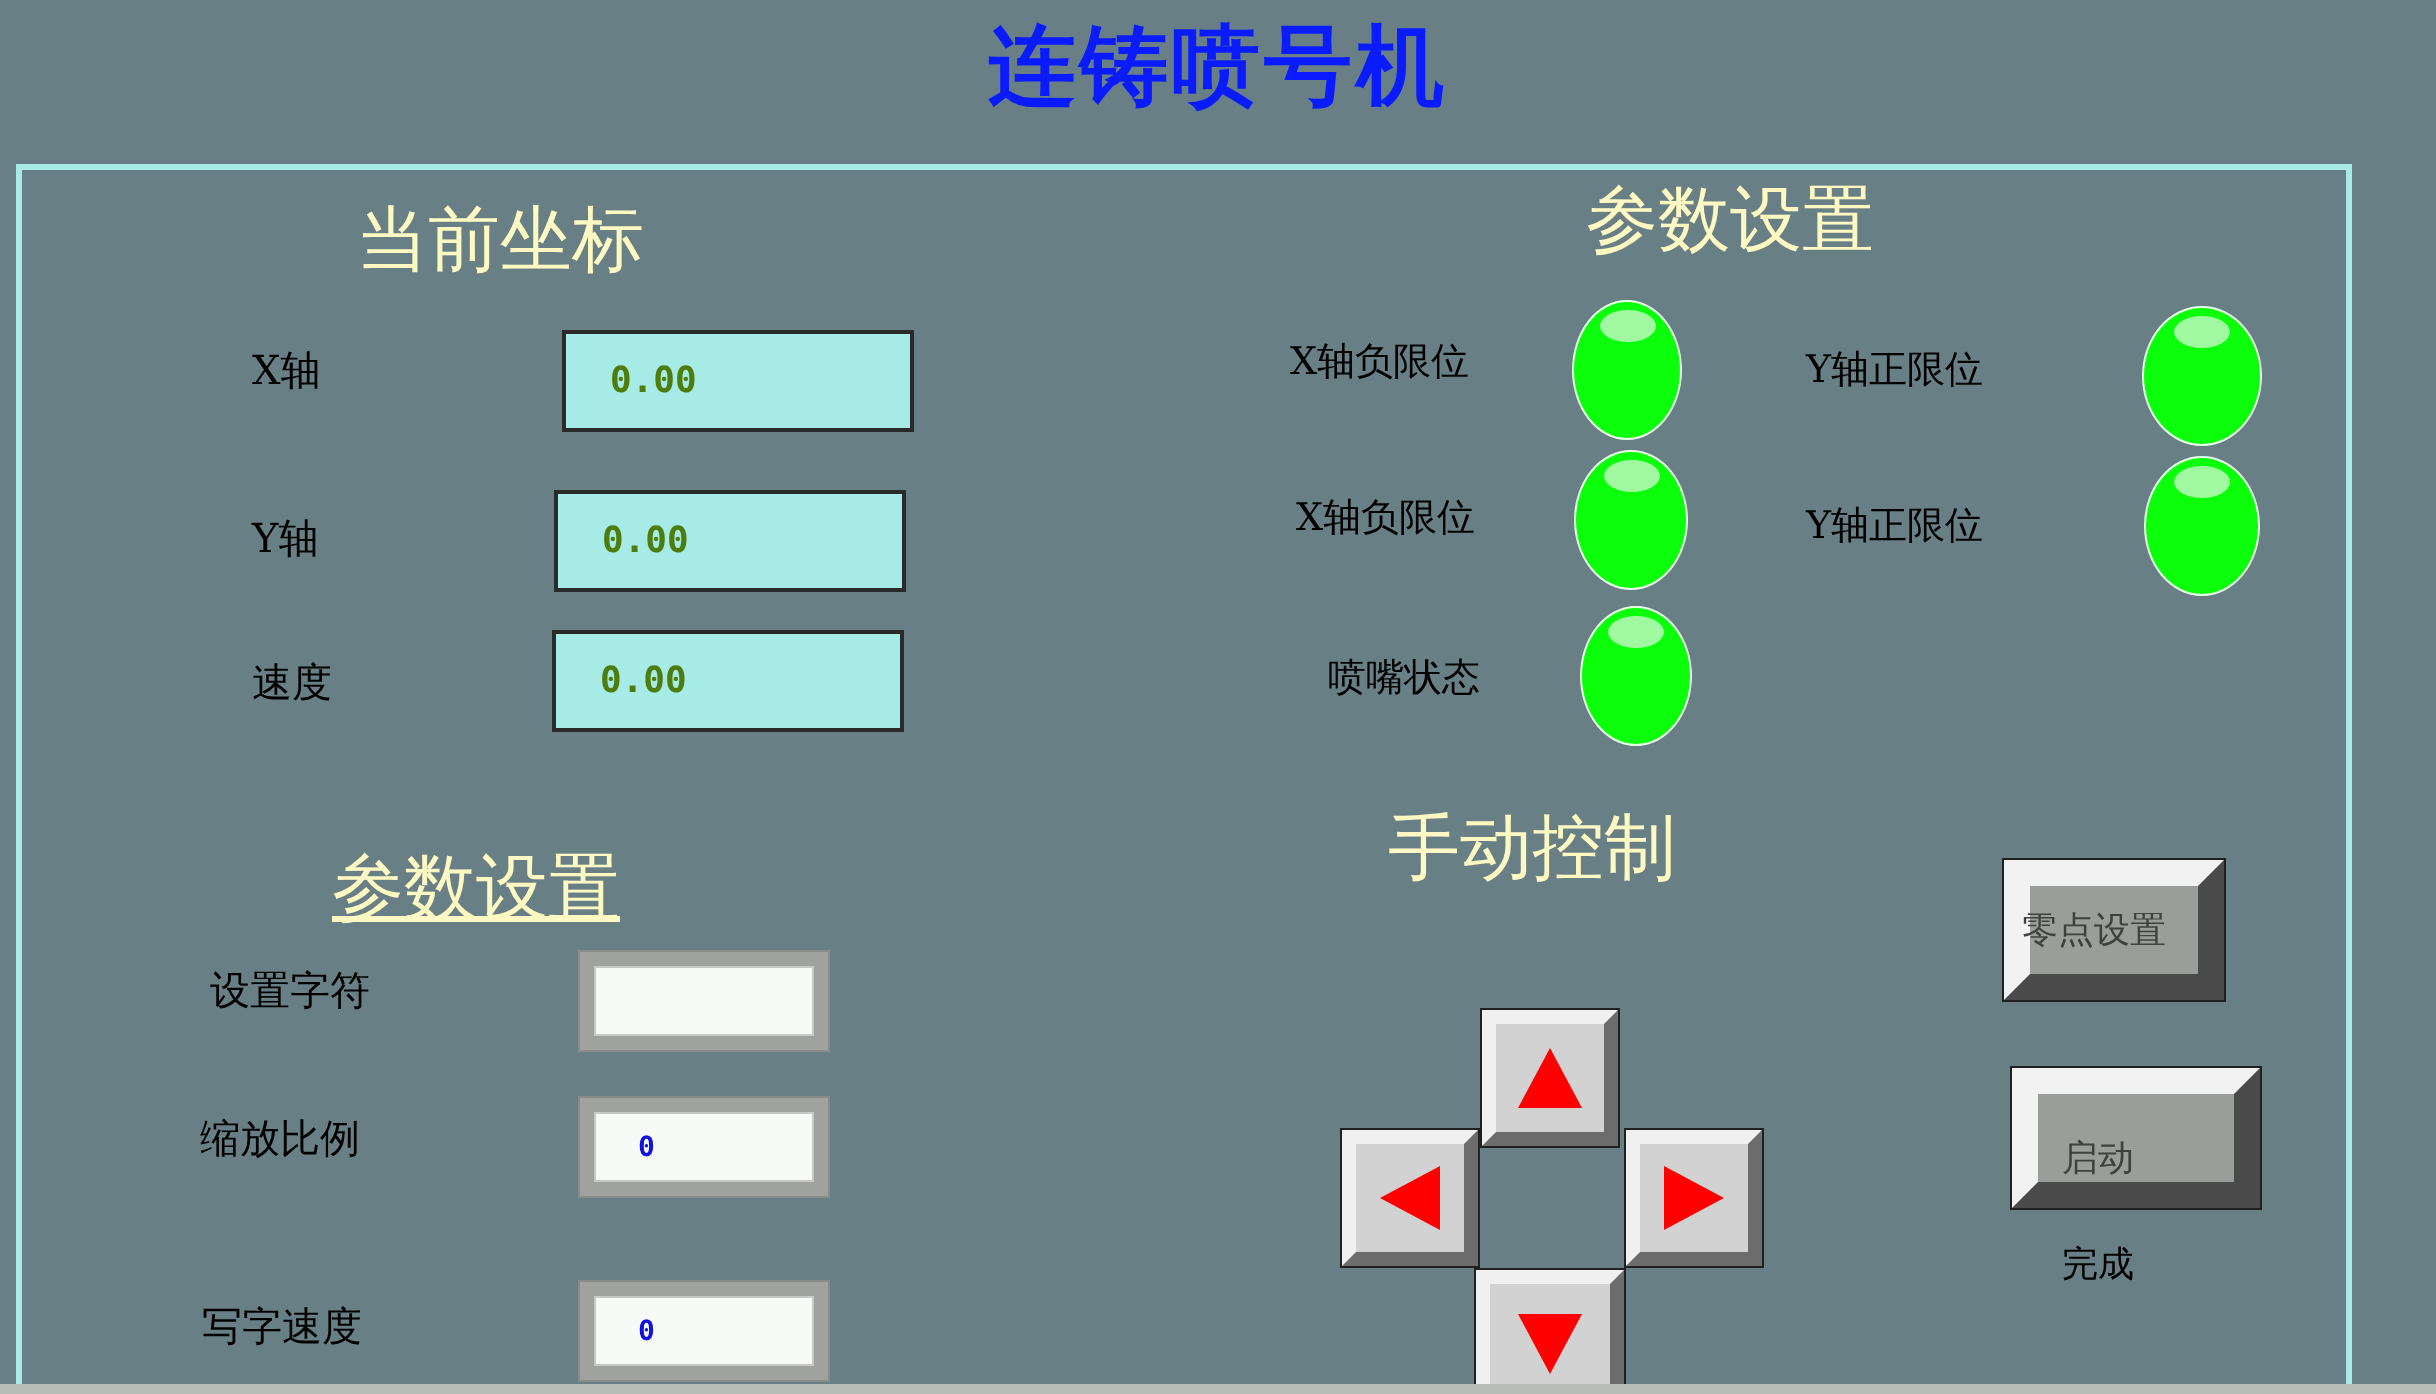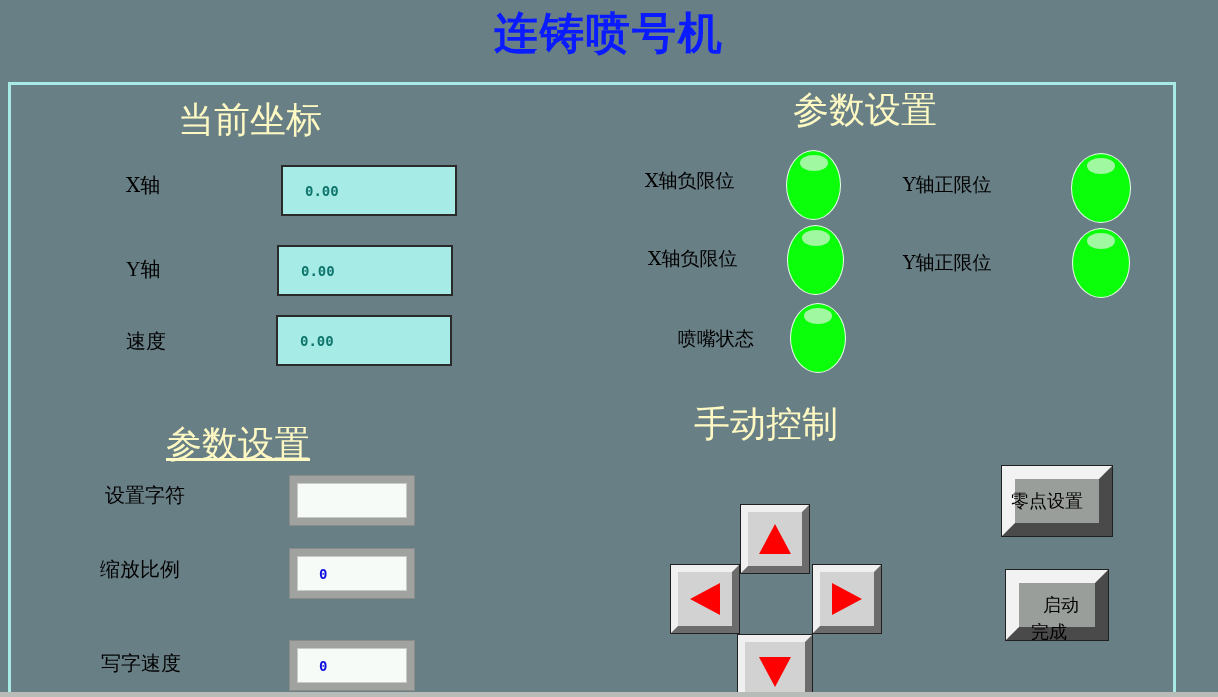--- a/index.html
+++ b/index.html
@@ -15,22 +15,22 @@
     font-size:44px; color:#0a1bff; letter-spacing:2px;
   }
   .frame {
     left:8px; top:82px; width:1168px; height:640px;
     border:3px solid #a6ebe5; box-sizing:border-box;
   }
   .section-title { color:#fef9c3; font-size:36px; font-family:"DejaVu Sans", sans-serif; }
   .lbl { color:#000000; font-size:20px; font-family:"DejaVu Serif", serif; }
   .coord-box {
     background:#a6ebe5; border:2px solid #2a2a2a; box-sizing:border-box;
-    color:#0f766e; font-family:"DejaVu Sans Mono", monospace; font-weight:bold;
-    font-size:14px; padding-left:22px; display:flex; align-items:center;
+    color:#4d7c0f; font-family:"DejaVu Sans Mono", monospace; font-weight:bold;
+    font-size:18px; padding-left:22px; display:flex; align-items:center;
   }
   .param-box {
     background:#f6fbf8; box-sizing:border-box;
     border:7px solid #a0a2a0;
     box-shadow: inset 0 0 0 1px #c8cac8, 0 0 0 1px #8a8c8a;
     color:#1010e0; font-family:"DejaVu Sans Mono", monospace; font-weight:bold;
     font-size:14px; padding-left:22px; display:flex; align-items:center;
   }
   .lamp {
     width:62px; height:70px; border-radius:50%;
@@ -51,52 +51,52 @@
   }
   .tri-up { width:0; height:0; border-left:16px solid transparent; border-right:16px solid transparent; border-bottom:30px solid #ff0000; }
   .tri-down { width:0; height:0; border-left:16px solid transparent; border-right:16px solid transparent; border-top:30px solid #ff0000; }
   .tri-left { width:0; height:0; border-top:16px solid transparent; border-bottom:16px solid transparent; border-right:30px solid #ff0000; }
   .tri-right { width:0; height:0; border-top:16px solid transparent; border-bottom:16px solid transparent; border-left:30px solid #ff0000; }
   .cmd-btn {
     box-sizing:border-box; background:#9a9e9a;
     border-style:solid; border-width:13px;
     border-color:#f2f2f2 #4a4a4a #4a4a4a #f2f2f2;
     outline:1px solid #202020;
-    color:#000000; font-size:18px; font-family:Liberation Serif, serif;
-    display:flex; align-items:center;margin-top:36px;
+    color:#404040; font-size:18px; font-family:Liberation Serif, serif;
+    display:flex; align-items:center;
   }
   .bottom-bar { left:0; top:692px; width:1218px; height:5px; background:#b8bcb8; }
 </style>
 </head>
 <body>
 
 <div class="abs title">连铸喷号机</div>
 
 <div class="abs frame"></div>
 
 <div class="abs section-title" style="left:178px;top:96px;">当前坐标</div>
 
 <div class="abs lbl" style="left:126px;top:172px;">X轴</div>
 <div class="abs coord-box" style="left:281px;top:165px;width:176px;height:51px;">0.00</div>
 
-<div class="abs lbl" style="left:126px;top:256px;font-family:Liberation Serif, serif;">Y轴</div>
+<div class="abs lbl" style="left:126px;top:256px;">Y轴</div>
 <div class="abs coord-box" style="left:277px;top:245px;width:176px;height:51px;">0.00</div>
 
 <div class="abs lbl" style="left:126px;top:328px;">速度</div>
 <div class="abs coord-box" style="left:276px;top:315px;width:176px;height:51px;">0.00</div>
 
 <div class="abs section-title" style="left:793px;top:86px;">参数设置</div>
 
 <div class="abs lbl" style="left:645px;top:168px;font-size:19px;">X轴负限位</div>
 <div class="lamp" style="left:786px;top:150px;width:55px;height:70px;"></div>
 
 <div class="abs lbl" style="left:648px;top:246px;font-size:19px;">X轴负限位</div>
 <div class="lamp" style="left:787px;top:225px;width:57px;height:70px;"></div>
 
-<div class="abs lbl" style="left:678px;top:326px;font-size:19px;">喷嘴状态</div>
+<div class="abs lbl" style="left:664px;top:326px;font-size:19px;">喷嘴状态</div>
 <div class="lamp" style="left:790px;top:303px;width:56px;height:70px;"></div>
 
 <div class="abs lbl" style="left:903px;top:172px;font-size:19px;">Y轴正限位</div>
 <div class="lamp" style="left:1071px;top:153px;width:60px;height:70px;"></div>
 
 <div class="abs lbl" style="left:903px;top:250px;font-size:19px;">Y轴正限位</div>
 <div class="lamp" style="left:1072px;top:228px;width:58px;height:70px;"></div>
 
 <div class="abs section-title" style="left:166px;top:420px;text-decoration:underline;">参数设置</div>
 
@@ -120,18 +120,18 @@
 <div class="abs arrow-btn" style="left:813px;top:565px;">
   <div class="tri-right"></div>
 </div>
 <div class="abs arrow-btn" style="left:738px;top:635px;width:74px;height:74px;">
   <div class="tri-down"></div>
 </div>
 
 <div class="abs cmd-btn" style="left:1002px;top:430px;width:110px;height:70px;padding-left:0;justify-content:flex-start;">
   <span style="margin-left:-4px;">零点设置</span>
 </div>
-<div class="abs cmd-btn" style="left:1006px;top:534px;width:102px;height:70px;padding-left:24px;">
+<div class="abs cmd-btn" style="left:1006px;top:534px;width:124px;height:70px;padding-left:12px;align-items:flex-end;">
   <span>启动</span>
 </div>
 <div class="abs lbl" style="left:1031px;top:620px;font-size:18px;font-family:'DejaVu Sans',sans-serif;text-align:center;">完成</div>
 
 <div class="abs bottom-bar"></div>
 
 </body></html>

